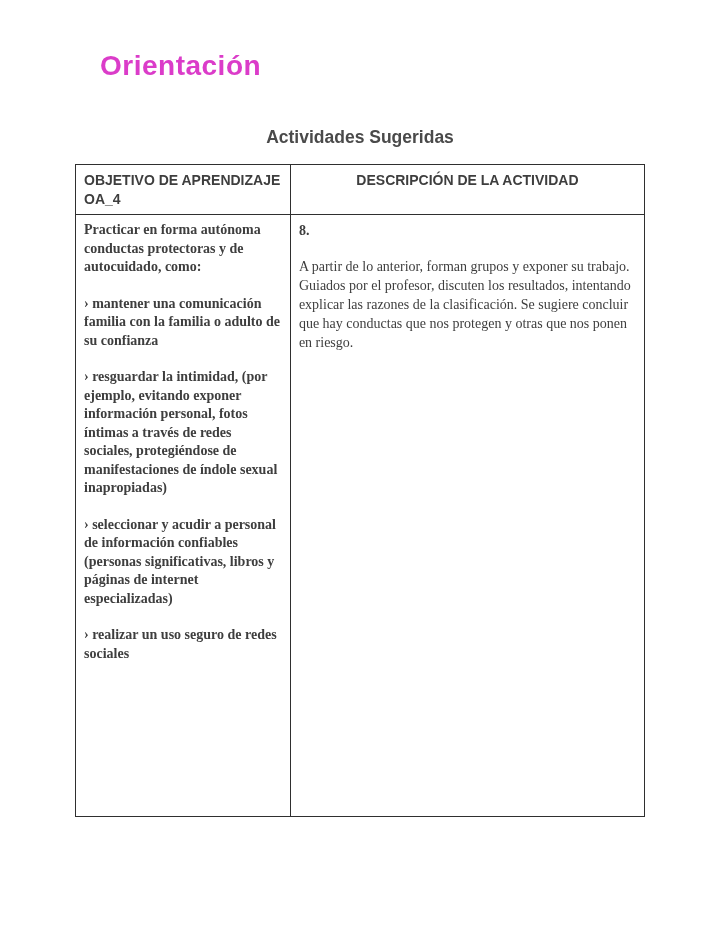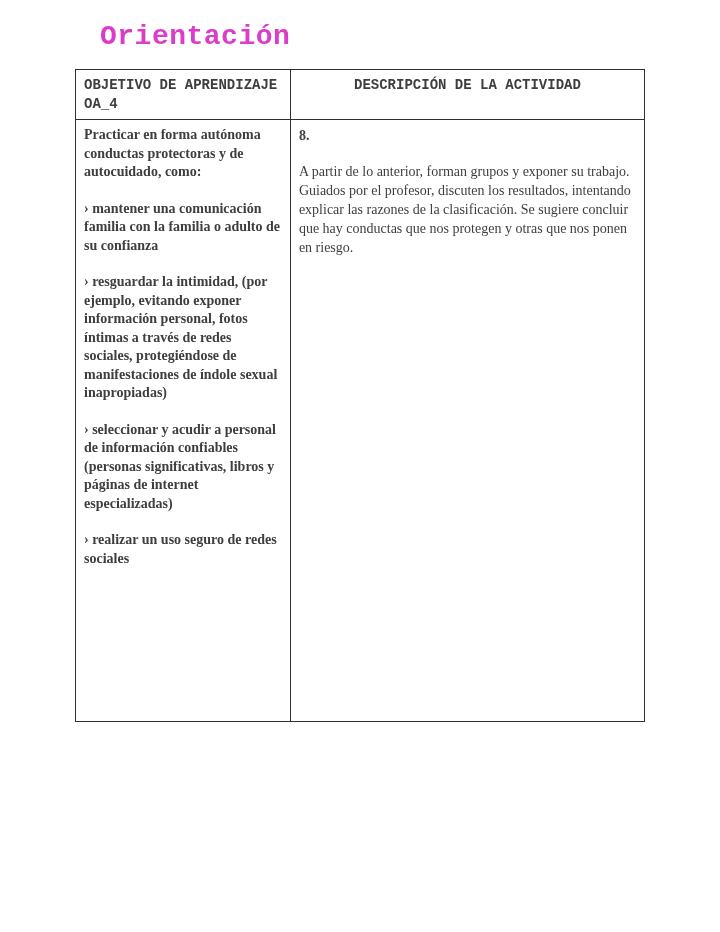--- a/index.html
+++ b/index.html
@@ -21,22 +21,21 @@
   .page {
     position: relative;
     width: 720px;
     height: 932px;
     background: #ffffff;
   }
   .header {
     display: flex;
     justify-content: flex-start;
     align-items: flex-start;
-    margin: 21px 77px 0 100px;
-    font-family: Liberation Mono, monospace;
+    margin: 50px 77px 0 100px;
   }
   .subject {
     font-size: 28px;
     font-weight: bold;
     color: var(--accent);
     line-height: 32px;
     letter-spacing: 0.5px;
   }
   .grade {
     font-size: 19px;
@@ -78,21 +77,20 @@
     padding: 6px 8px;
   }
   .col-obj  { width: 193px; }
   .col-desc { width: 318px; }
   .activities-table th {
     font-size: 14px;
     font-weight: bold;
     color: var(--text);
     line-height: 18.5px;
     height: 48px;
-    font-family: Liberation Mono, monospace;
   }
   th.col-obj  { text-align: left; }
   th.col-desc { text-align: center; }
   .activities-table tbody td { height: 602px; font-family: Liberation Serif, serif; }
   .cell-obj {
     font-size: 14px;
     font-weight: bold;
     line-height: 18.5px;
   }
   .cell-obj p { margin-bottom: 18px; }
@@ -109,20 +107,21 @@
 <body>
 
 <div class="page">
 
   <div class="header">
     <div class="header-left">
       <div class="subject">Orientación</div>
     </div>
   </div>
 
+  <div class="doc-title">Actividades Sugeridas</div>
 
   <table class="activities-table">
     <thead>
       <tr>
         <th class="col-obj">OBJETIVO DE APRENDIZAJE OA_4</th>
         <th class="col-desc">DESCRIPCIÓN DE LA ACTIVIDAD</th>
       </tr>
     </thead>
     <tbody>
       <tr>

